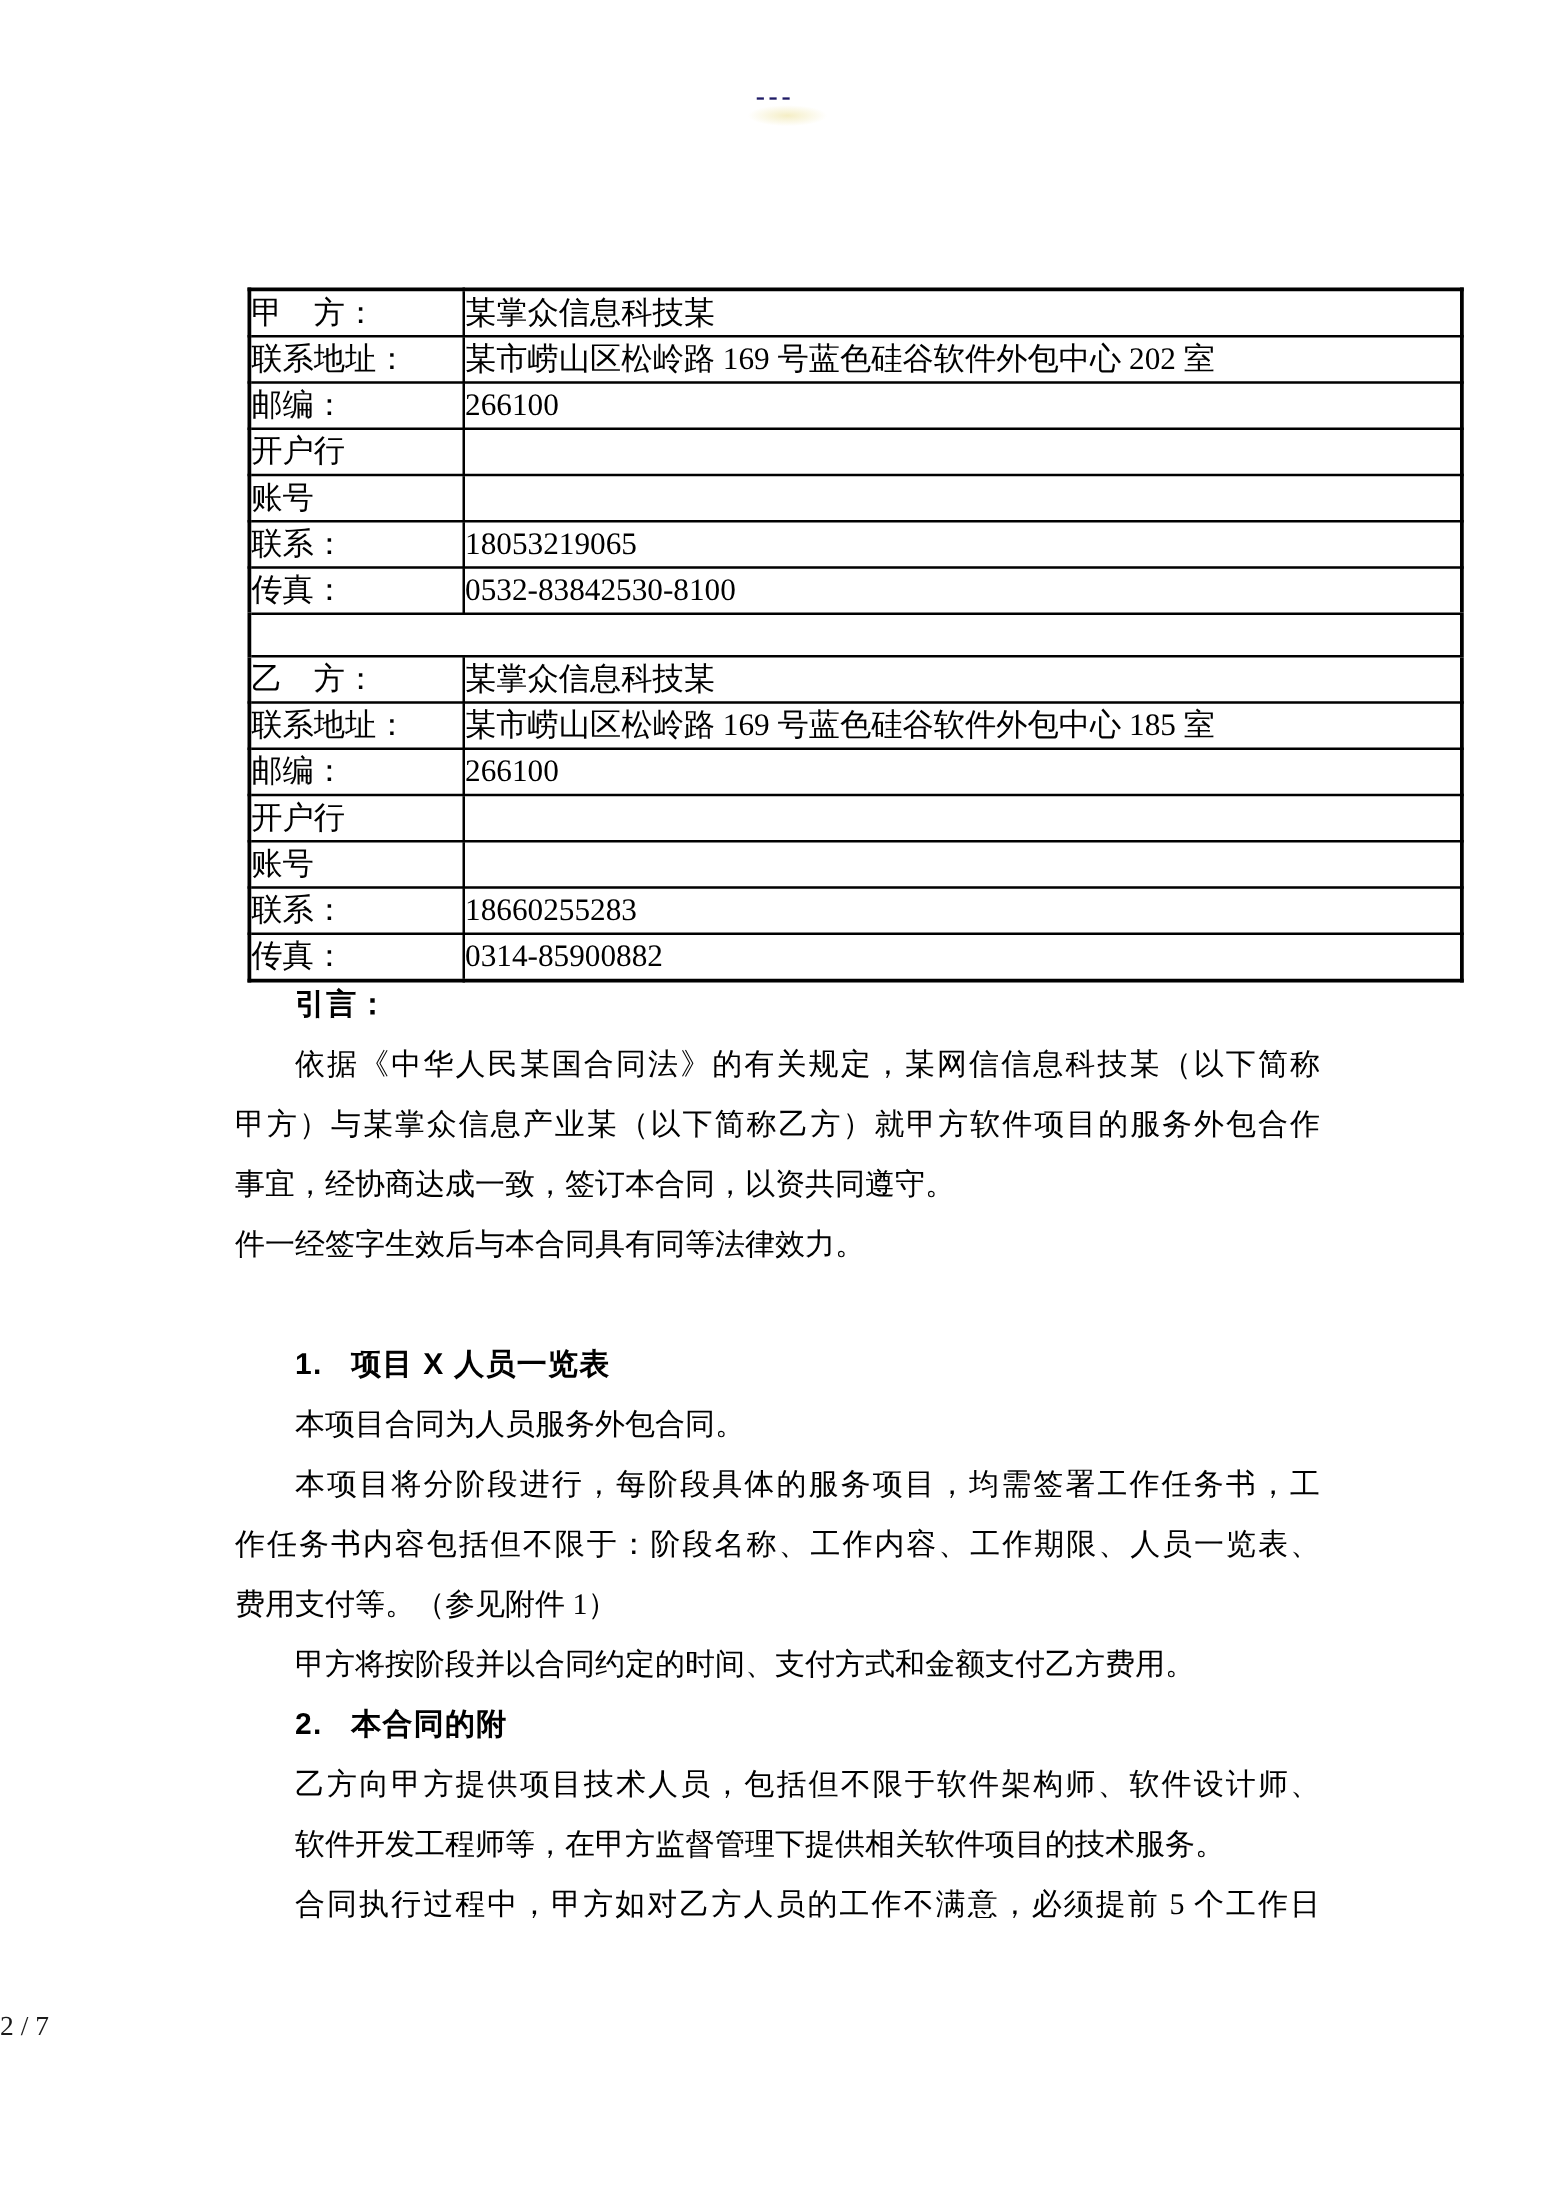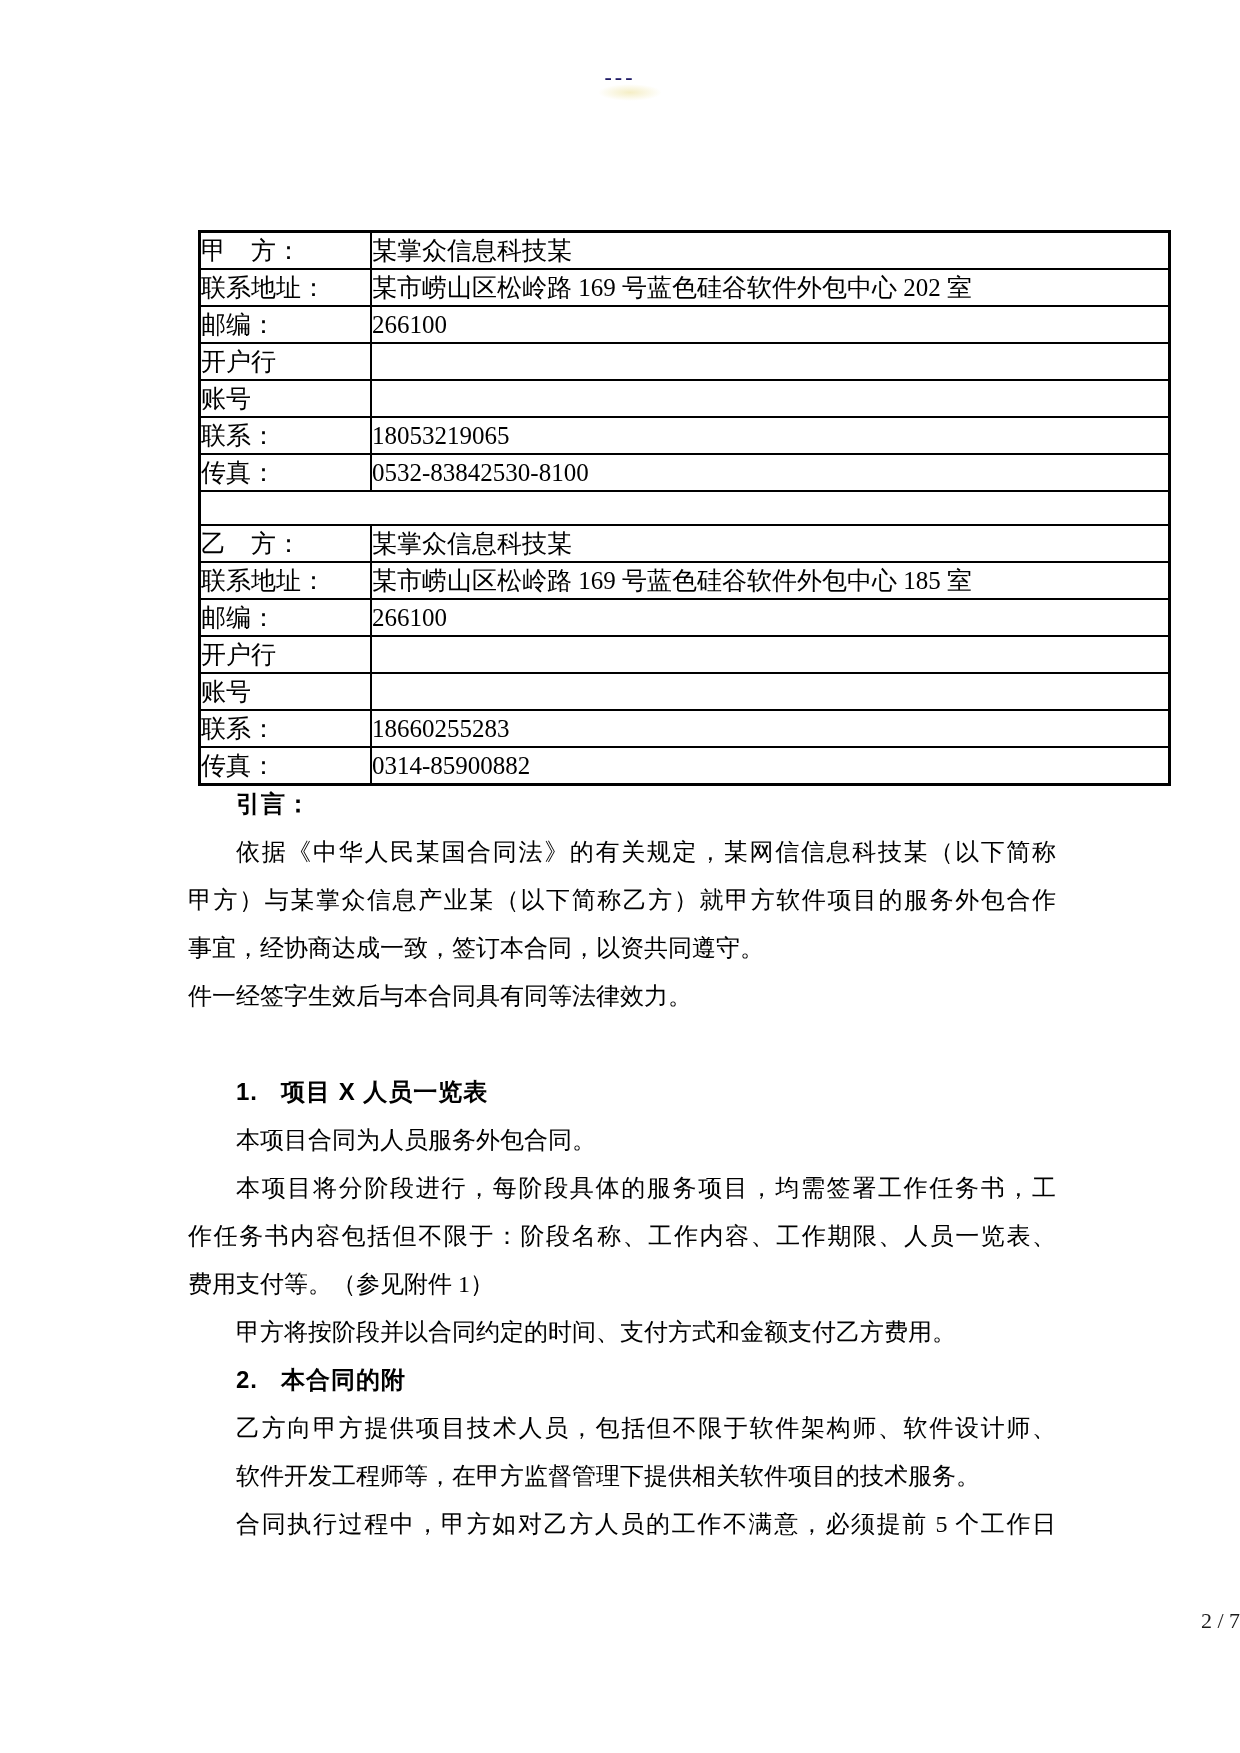--- a/index.html
+++ b/index.html
@@ -58,21 +58,21 @@
   .h {
     font-family:"Liberation Sans","DejaVu Sans",sans-serif;
     font-weight:bold;
     letter-spacing:1px;
     margin-left:48px;
   }
   .sec-num { display:inline-block; width:45px; }
 
   .footer {
     position:absolute; top:1608px; left:0; width:100%;
-    text-align:right; font-size:22px; color:#1a1a1a;
+    text-align:left; font-size:22px; color:#1a1a1a;
   }
 </style>
 </head>
 <body>
 
 <div class="page">
 
   <div class="top-mark">---</div>
   <div class="smudge"></div>
 

